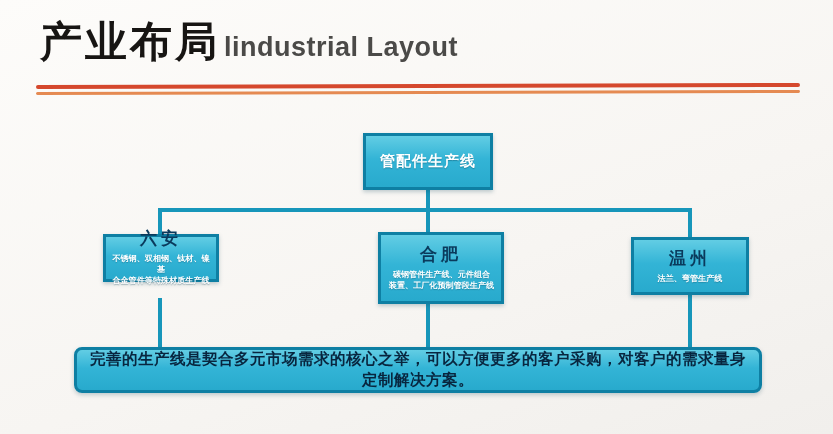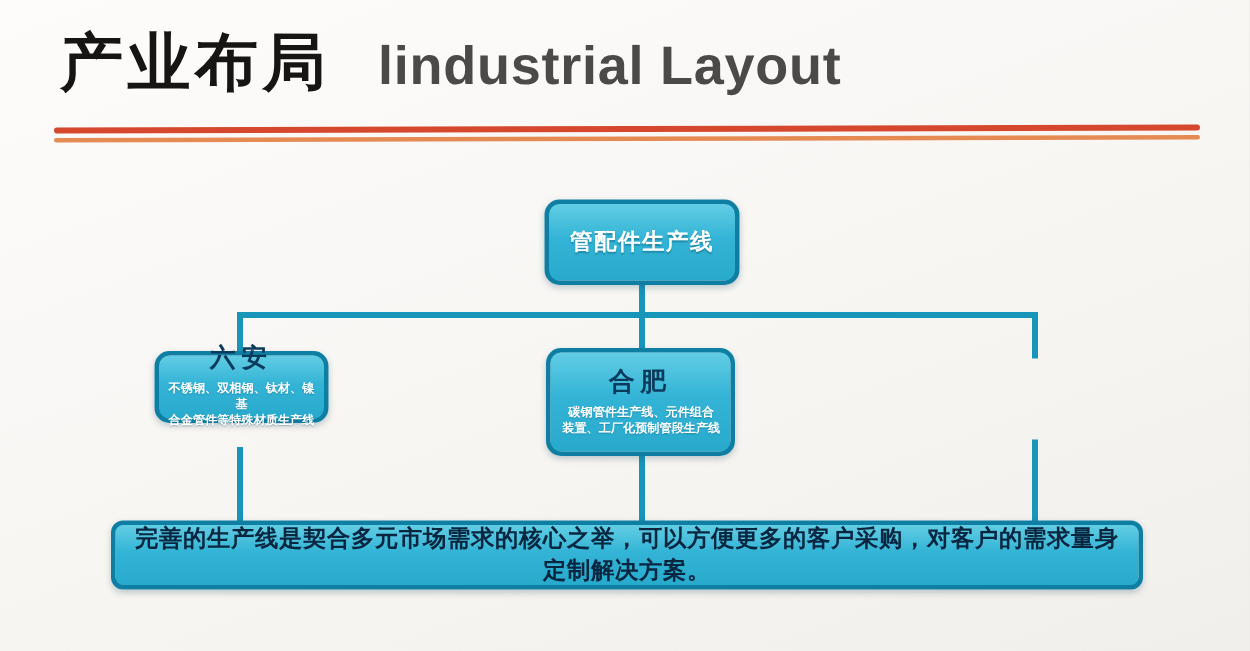--- a/index.html
+++ b/index.html
@@ -10,55 +10,55 @@
   .slide{
     position:relative;
     width:833px;height:434px;
     margin:0 auto;
     background:linear-gradient(160deg,#fdfcfa 0%,#f7f5f2 60%,#f1efec 100%);
     overflow:hidden;
   }
   
   .header{
     position:absolute;left:40px;top:14px;
-    display:flex;align-items:baseline;gap:32px;
+    display:flex;align-items:baseline;gap:4px;
     white-space:nowrap;
   }
   .title-zh{
     font-size:42px;font-weight:900;color:#171513;
     letter-spacing:3px;
   }
   .title-en{
-    font-size:36px;font-weight:700;color:#4b4a48;
+    font-size:27px;font-weight:700;color:#4b4a48;
     letter-spacing:0.5px;
   }
   .rule{position:absolute;left:36px;top:84px;width:764px;}
   .rule-top{height:4px;background:#d5482d;border-radius:2px;transform:rotate(-0.15deg);}
   .rule-bottom{height:3px;margin-top:3px;background:#e58a52;border-radius:2px;transform:rotate(-0.15deg);}
 
   
   .node{
     position:absolute;
     background:linear-gradient(180deg,#62cde4 0%,#33b4d6 45%,#28aacd 100%);
     border:3px solid #0e7fa3;
-    border-radius:10px;
+    border-radius:0;
     box-sizing:border-box;
     box-shadow:0 2px 4px rgba(20,70,90,0.25);
     display:flex;flex-direction:column;align-items:center;justify-content:center;
     text-align:center;
   }
   .root-node{left:363px;top:133px;width:130px;height:57px;}
   .root-label{color:#ffffff;font-weight:700;font-size:15px;letter-spacing:1px;
     text-shadow:0 1px 1px rgba(0,60,80,0.35);}
   .child-name{color:#0a3a5c;font-weight:800;font-size:17px;letter-spacing:4px;margin-bottom:3px;}
   .child-desc{color:#ffffff;font-size:9px;line-height:1.35;white-space:pre-line;
     transform:scale(0.9);transform-origin:center top;font-weight:700;
     text-shadow:0 1px 1px rgba(0,60,80,0.3);}
   .node-luan{left:103px;top:234px;width:116px;height:48px;}
-  .node-hefei{left:364px;top:232px;width:126px;height:72px;}
+  .node-hefei{left:378px;top:232px;width:126px;height:72px;}
   .node-wenzhou{left:631px;top:237px;width:118px;height:58px;}
 
   .summary-bar{
     position:absolute;left:74px;top:347px;width:688px;height:46px;
     border-radius:8px;
     padding:0 10px;
     text-align:center;
   }
   .summary-text{
     color:#08263f;font-weight:800;font-size:15.5px;letter-spacing:0.5px;
@@ -107,18 +107,22 @@
     <span class="child-desc">不锈钢、双相钢、钛材、镍基
 合金管件等特殊材质生产线</span>
   </div>
 
   <div class="node node-hefei">
     <span class="child-name">合肥</span>
     <span class="child-desc">碳钢管件生产线、元件组合
 装置、工厂化预制管段生产线</span>
   </div>
 
+  <div class="node node-wenzhou">
+    <span class="child-name">温州</span>
+    <span class="child-desc">法兰、弯管生产线</span>
+  </div>
 
   <div class="node summary-bar">
     <span class="summary-text">完善的生产线是契合多元市场需求的核心之举，可以方便更多的客户采购，对客户的需求量身定制解决方案。</span>
   </div>
 
 </div>
 
 </body></html>

